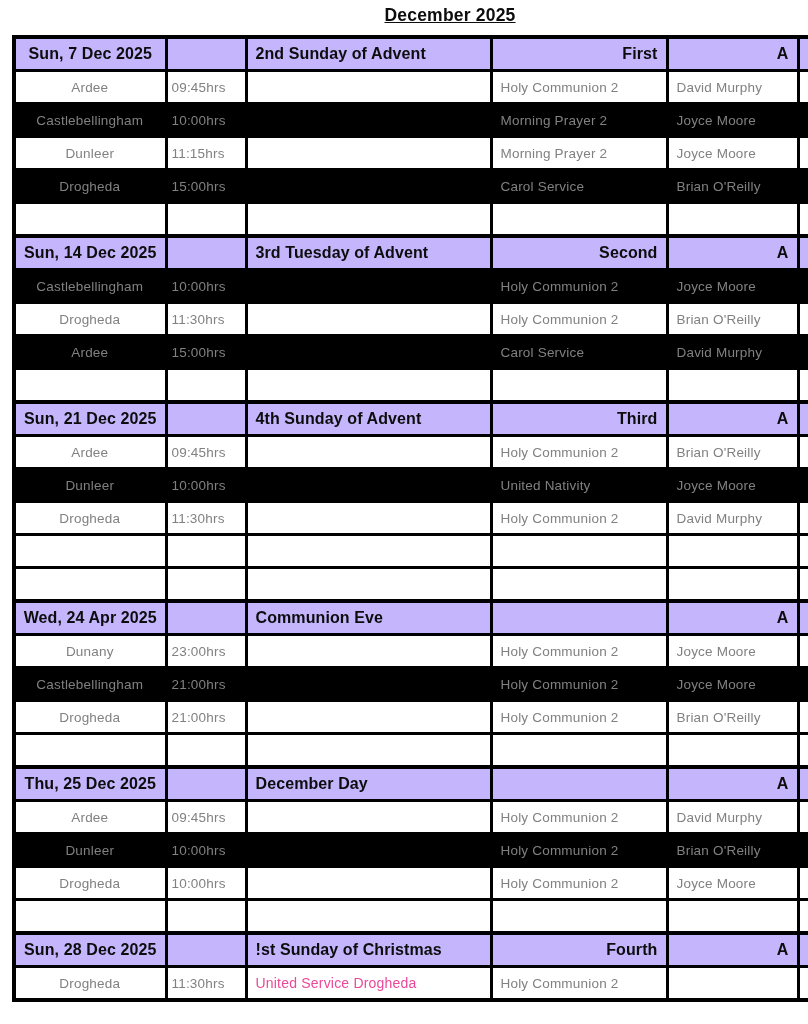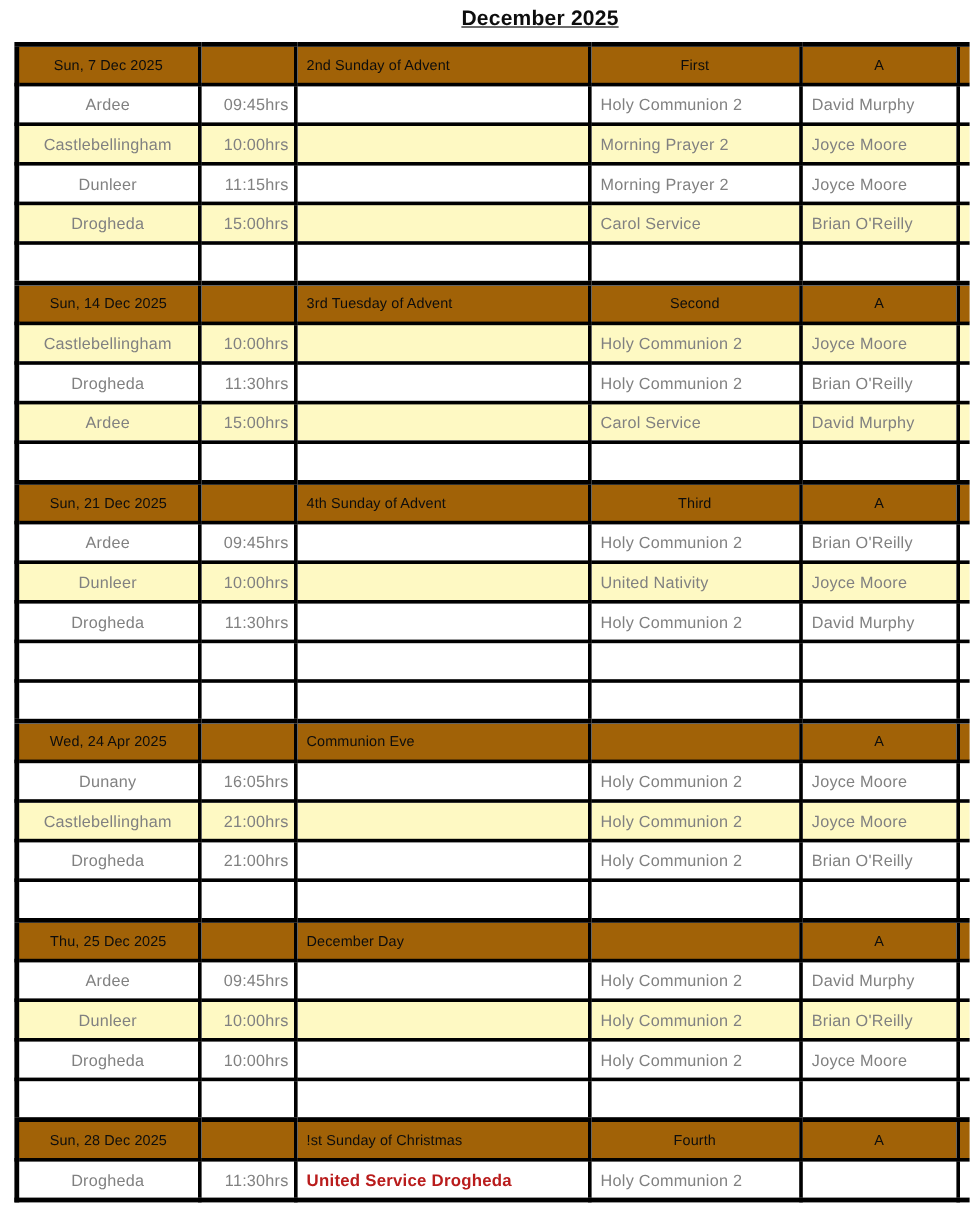--- a/index.html
+++ b/index.html
@@ -18,30 +18,30 @@
     margin-left:12px; width:886px;
     border:4px solid #000;
   }
   td {
     border:3px solid #000; height:30px; padding:0 8px;
     font-size:13.5px; color:#818181; letter-spacing:0.2px;
     overflow:hidden; white-space:nowrap; vertical-align:middle;
     background:#ffffff;
   }
   td.c1 { text-align:center; padding-right:9px; }
-  td.c2 { text-align:right; padding:0 4px;margin-top:40px; }
+  td.c2 { text-align:left; padding:0 4px;margin-top:40px; }
   td.c3, td.c4, td.c5 { text-align:left; }
-  tr.g td { background:#fef9c3; }
+  tr.g td { background:#000000; }
   tr.h td {
-    background:#a16207; color:#0d0d0d; font-weight:normal; font-size:12px;
+    background:#c4b5fd; color:#0d0d0d; font-weight:bold; font-size:16px;
     border-top-width:4px; letter-spacing:0.1px;
   }
   tr.h td.c1 { text-align:center; padding:0 2px; }
-  tr.h td.c4, tr.h td.c5 { text-align:center; }
-  td.desc-bold { font-weight:bold; color:#b91c1c; font-size:14px; }
+  tr.h td.c4, tr.h td.c5 { text-align:right; }
+  td.desc-bold { font-weight:normal; color:#ec4899; font-size:14px; }
 </style>
 </head>
 <body>
 
 <div class="page">
   <div class="doc-title">December 2025</div>
 
   <table class="rota">
     <colgroup>
       <col style="width:152px">
@@ -194,21 +194,21 @@
       <tr class="h">
         <td class="c1">Wed, 24 Apr 2025</td>
         <td class="c2"></td>
         <td class="c3">Communion Eve</td>
         <td class="c4"></td>
         <td class="c5">A</td>
         <td class="c6"></td>
       </tr>
       <tr class="w">
         <td class="c1">Dunany</td>
-        <td class="c2">16:05hrs</td>
+        <td class="c2">23:00hrs</td>
         <td class="c3"></td>
         <td class="c4">Holy Communion 2</td>
         <td class="c5">Joyce Moore</td>
         <td class="c6"></td>
       </tr>
       <tr class="g">
         <td class="c1">Castlebellingham</td>
         <td class="c2">21:00hrs</td>
         <td class="c3"></td>
         <td class="c4">Holy Communion 2</td>

